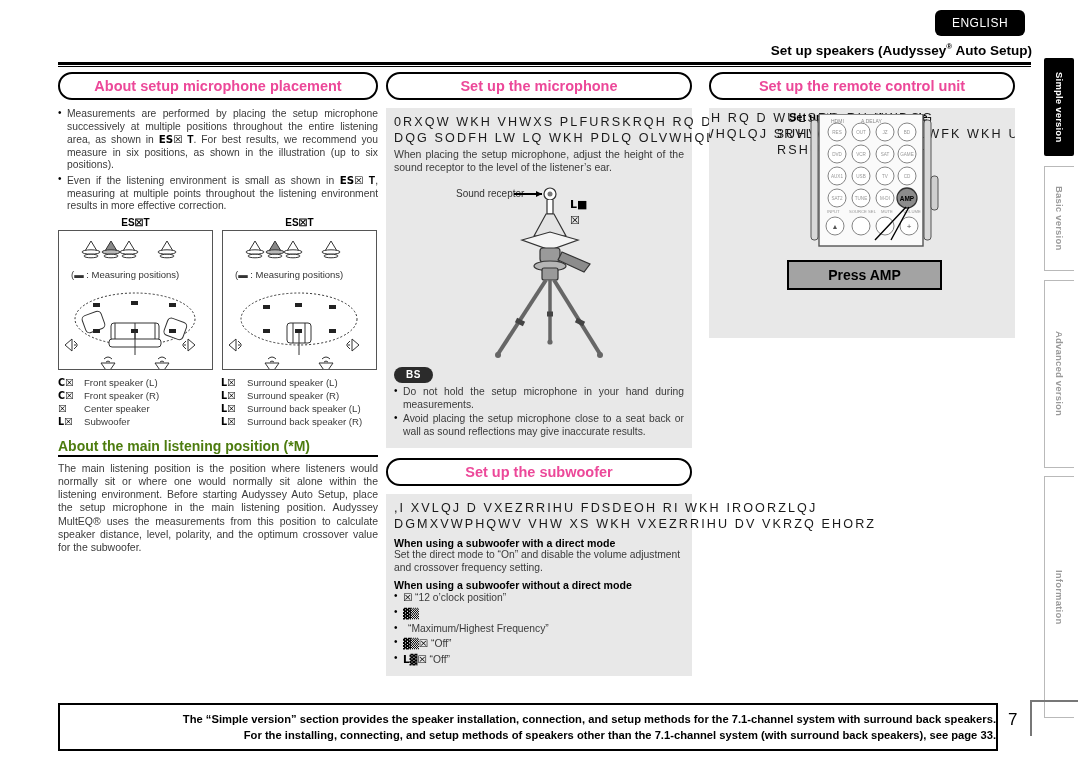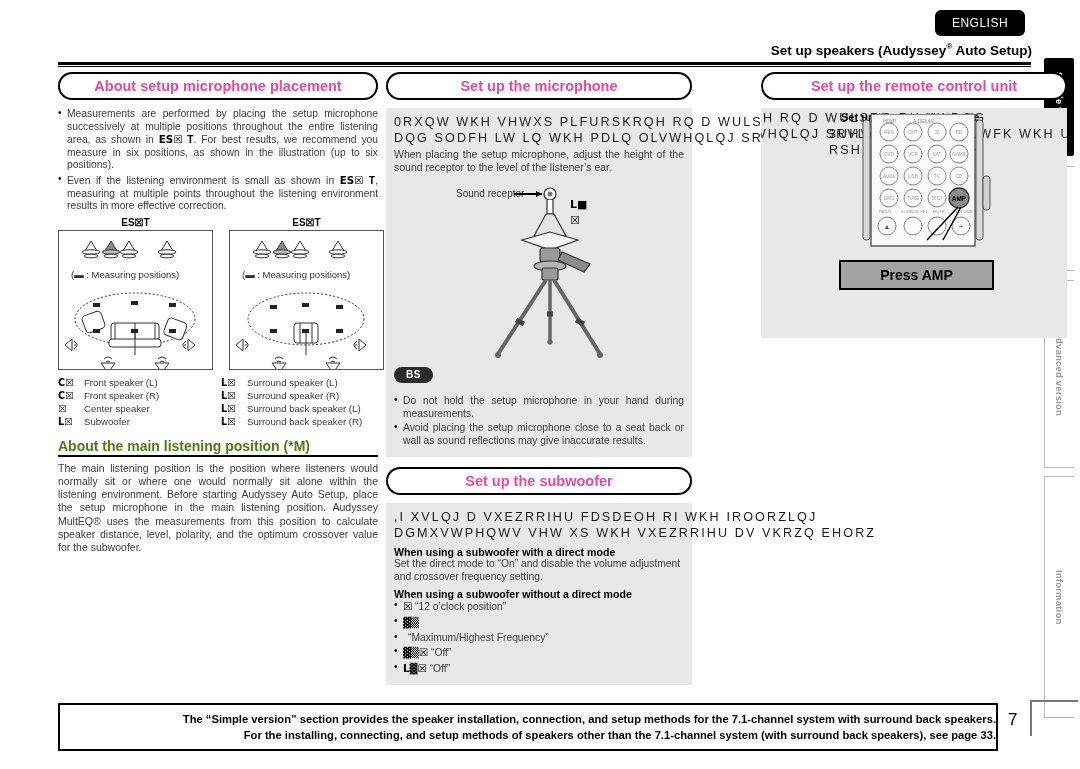--- a/index.html
+++ b/index.html
@@ -48,21 +48,21 @@
   .tab.inactive{ color:#9a9a9a; border:1px solid #b9b9b9; border-right:none; background:#fff; }
   .tab-0{ top:0px;   height:98px; }
   .tab-1{ top:108px; height:105px; }
   .tab-2{ top:222px; height:188px; }
   .tab-3{ top:418px; height:242px; }
 
   
   .col{ position:absolute; top:72px; }
   .col-left{ left:58px; width:320px; }
   .col-mid{ left:386px; width:306px; }
-  .col-right{ left:728px; width:339px;padding-left:33px; }
+  .col-right{ left:676px; width:339px;padding-left:33px; }
 
   
   .pill-head{
     border:2px solid #000; border-radius:16px;
     height:28px; display:flex; align-items:center; justify-content:center;
     font-size:14.5px; font-weight:bold; color:#ec4899; background:#fff;
     margin-bottom:8px;
   }
   .bar-head{
     font-size:14px; font-weight:bold; color:#4d7c0f;
@@ -87,21 +87,21 @@
     font-family:"DejaVu Sans", sans-serif;
   }
 
   
   .garble{
     font-size:12.6px; letter-spacing:2.1px; color:#1a1a1a;
     line-height:16px; white-space:nowrap;
   }
 
   
-  .illus-row{ display:flex; gap:16px; margin-top:4px; }
+  .illus-row{ display:flex; gap:9px; margin-top:4px; }
   .illus-cap{
     text-align:center; font-size:10px; font-weight:bold; color:#000; margin-bottom:2px;
   }
   .illus-box{
     border:1px solid #555; background:#fff; height:140px; position:relative;
   }
   .illus-half{ width:155px; }
   .meas-label{
     position:absolute; left:12px; top:38px; font-size:9.5px; color:#333;
   }
@@ -115,21 +115,21 @@
   
   .mid-pane{ background:#e8e8e8; padding:6px 8px 8px; }
   .tripod-wrap{ height:190px; position:relative; }
   .sound-receptor-lbl{
     position:absolute; left:62px; top:14px; font-size:10px; color:#333;
   }
   .note-pill{
     display:inline-flex; align-items:center; justify-content:center;
     background:#2b2b2b; color:#fff; border-radius:9px;
     height:16px; padding:0 12px; font-size:10px; font-weight:bold; letter-spacing:.5px;
-    margin-bottom:12px;
+    margin-bottom:3px;
   }
   .sub-head{ font-size:10.6px; font-weight:bold; color:#000; margin-top:5px; }
   .sub-body{ font-size:10.3px; line-height:12.6px; color:#3a3a3a; }
 
   
   .remote-pane{
     background:#e8e8e8; height:230px; position:relative; overflow:hidden;
   }
   .callout{
     position:absolute; left:78px; top:152px; width:155px; height:30px;

